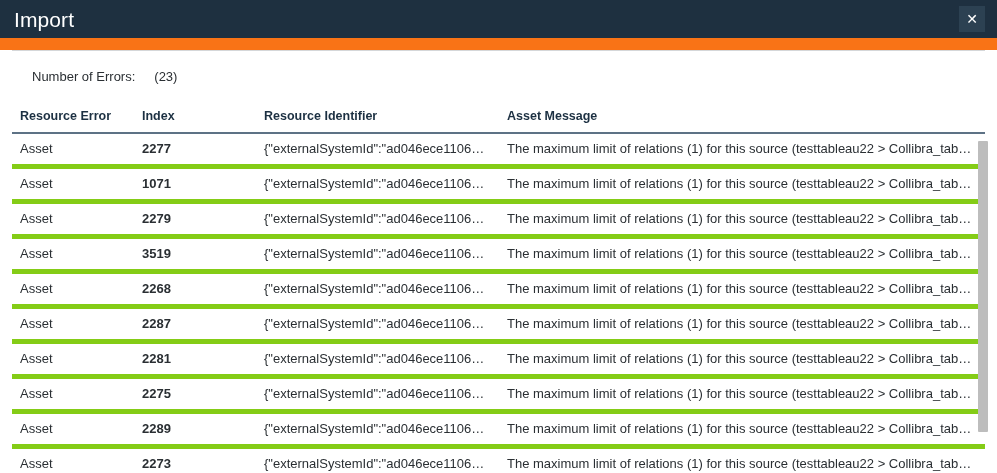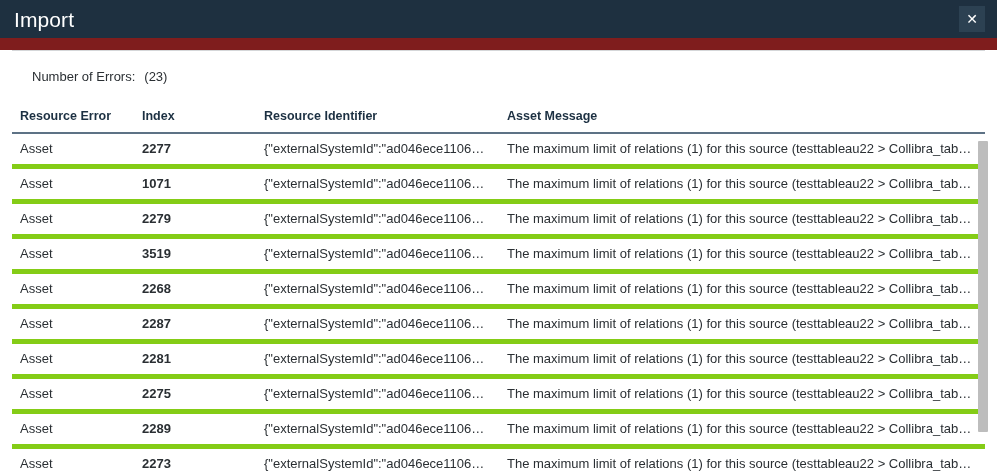--- a/index.html
+++ b/index.html
@@ -8,21 +8,21 @@
     width: 997px; height: 473px;
     overflow: hidden;
     background: #ffffff;
     font-family: "Liberation Sans", sans-serif;
   }
 
   #app {
     position: relative;
     width: 997px;
     height: 473px;
-    background: #7f1d1d;
+    background: #f97316;
   }
 
   
   .modal-header {
     position: relative;
     height: 38px;
     background: #1e3040;
     display: flex;
     align-items: center;
     padding: 0 8px 0 14px;
@@ -75,21 +75,21 @@
     background: #d5d7d9;
     margin: 12px 12px 0 12px;
   }
 
   .errors-count-row {
     padding: 18px 0 17px 32px;
     font-size: 13px;
     color: #2a2f33;
   }
   .errors-count-row .count-value {
-    margin-left: 9px;
+    margin-left: 19px;
   }
 
   
   .table-wrap {
     position: relative;
     margin: 0 12px 0 12px;
   }
 
   .err-table {
     width: 100%;

